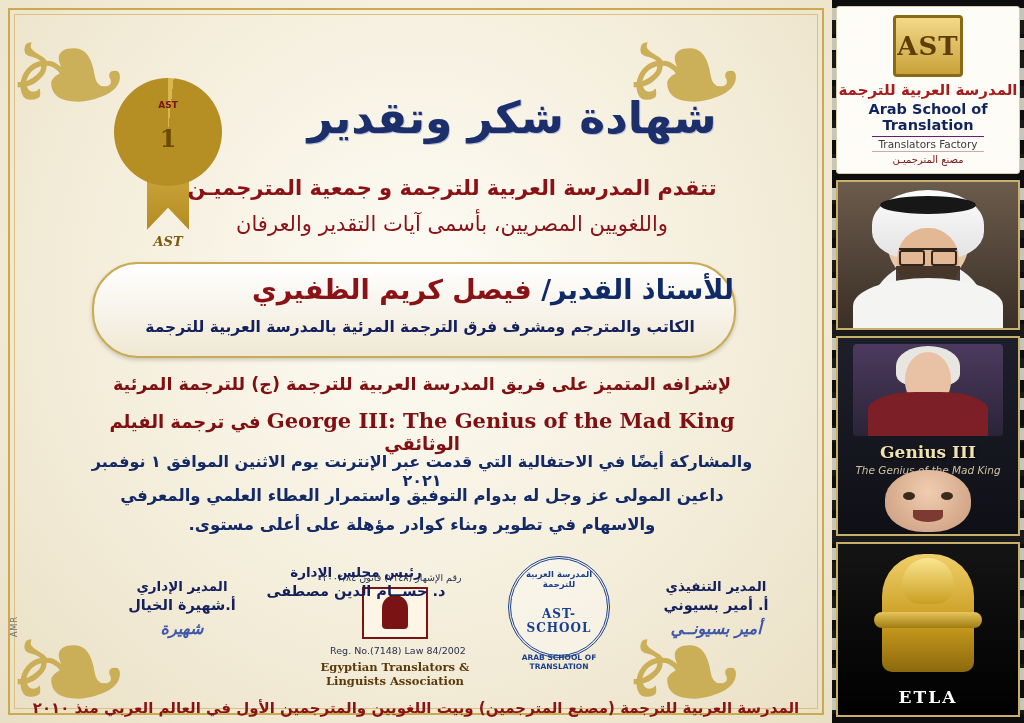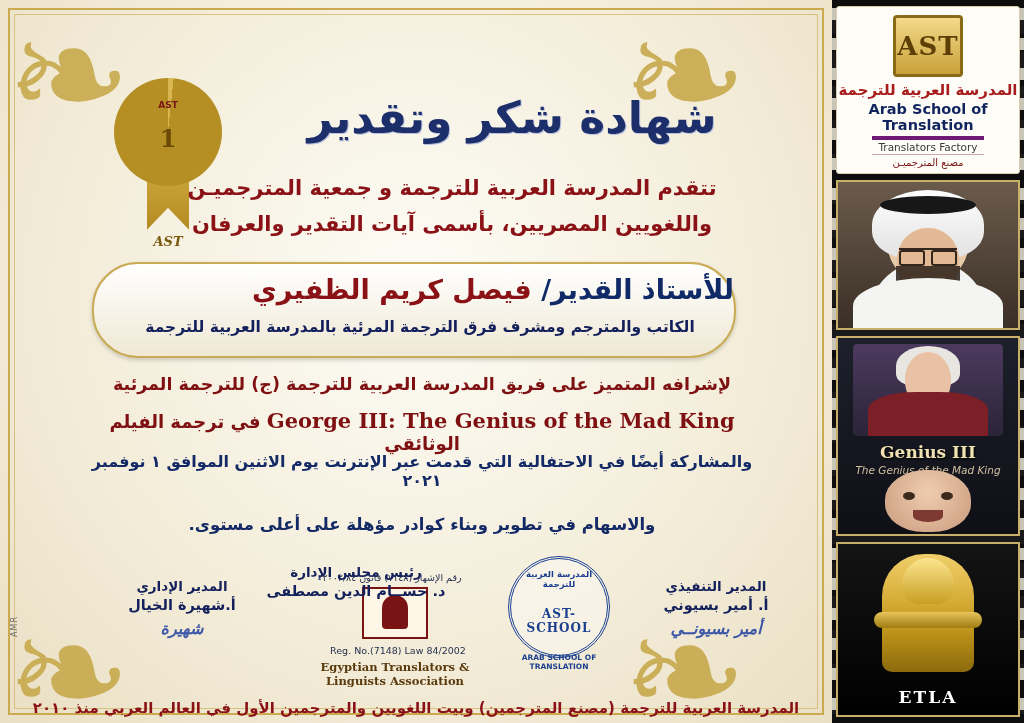--- a/index.html
+++ b/index.html
@@ -44,21 +44,21 @@
     border:3px solid #8a6a16;border-radius:4px;
     background:linear-gradient(#f3d98a,#c9a13a);
     display:flex;align-items:center;justify-content:center;
     color:#5d3f06;font-weight:bold;font-size:26px;letter-spacing:1px;
     font-family:"DejaVu Serif","Liberation Serif",serif;
   }
   .ast-ar{color:#a81c1c;font-size:15px;font-weight:bold;direction:rtl;margin-top:4px;}
   .ast-en{color:#11245e;font-size:14.5px;font-weight:bold;margin-top:2px;}
   .ast-sub{
     color:#3a3a3a;font-size:10.5px;margin-top:3px;
-    border-top:4px solid #701a75;border-bottom:1px solid #caa;
+    border-top:1px solid #701a75;border-bottom:1px solid #caa;
     display:inline-block;padding:1px 6px;
   }
   .ast-sub2{color:#7a1414;font-size:10px;direction:rtl;margin-top:2px;}
 
   .photo{
     position:absolute;right:4px;width:184px;border:2px solid #c9b06a;box-sizing:border-box;
     overflow:hidden;background:#2b2b2b;
   }
   .photo-person{top:180px;height:150px;
     background:
@@ -218,21 +218,21 @@
     position:absolute;top:92px;right:60px;width:520px;text-align:center;
     direction:rtl;color:#1d2f6b;font-weight:bold;font-size:44px;
     text-shadow:1px 1px 0 #b8c0dd;
   }
   .line1{
     position:absolute;top:176px;right:60px;width:640px;text-align:center;direction:rtl;
     color:#8a1116;font-weight:bold;font-size:21px;
   }
   .line2{
     position:absolute;top:212px;right:60px;width:640px;text-align:center;direction:rtl;
-    color:#8a1116;font-weight:bold;font-size:21px;
+    color:#8a1116;font-weight:normal;font-size:21px;
   }
 
   .name-plate{
     position:absolute;top:262px;left:92px;width:640px;height:92px;
     background:linear-gradient(#ffffff,#efe8d4);
     border:2px solid #c9ab55;border-radius:46px;
     box-shadow:0 2px 4px rgba(0,0,0,.18);
   }
   .name-row{
     position:absolute;top:10px;left:0;right:0;text-align:right;direction:rtl;
@@ -337,20 +337,21 @@
       </div>
       <div class="name-desc">الكاتب والمترجم ومشرف فرق الترجمة المرئية بالمدرسة العربية للترجمة</div>
     </div>
 
     <div class="body-line bl1">لإشرافه المتميز على فريق المدرسة العربية للترجمة (ج) للترجمة المرئية</div>
     <div class="body-line bl2">
       <span class="en">George III: The Genius of the Mad King</span>
       <span>في ترجمة الفيلم الوثائقي</span>
     </div>
     <div class="body-line bl3">والمشاركة أيضًا في الاحتفالية التي قدمت عبر الإنترنت يوم الاثنين الموافق ١ نوفمبر ٢٠٢١</div>
+    <div class="body-line bl4">داعين المولى عز وجل له بدوام التوفيق واستمرار العطاء العلمي والمعرفي</div>
     <div class="body-line bl5">والاسهام في تطوير وبناء كوادر مؤهلة على أعلى مستوى.</div>
 
     <div class="sig sig-exec">
       <div class="role">المدير التنفيذي</div>
       <div class="nm">أ. أمير بسيوني</div>
       <div class="scribble">أمير بسيونــي</div>
     </div>
 
     <div class="seal">
       <div class="s1">المدرسة العربية للترجمة</div>

